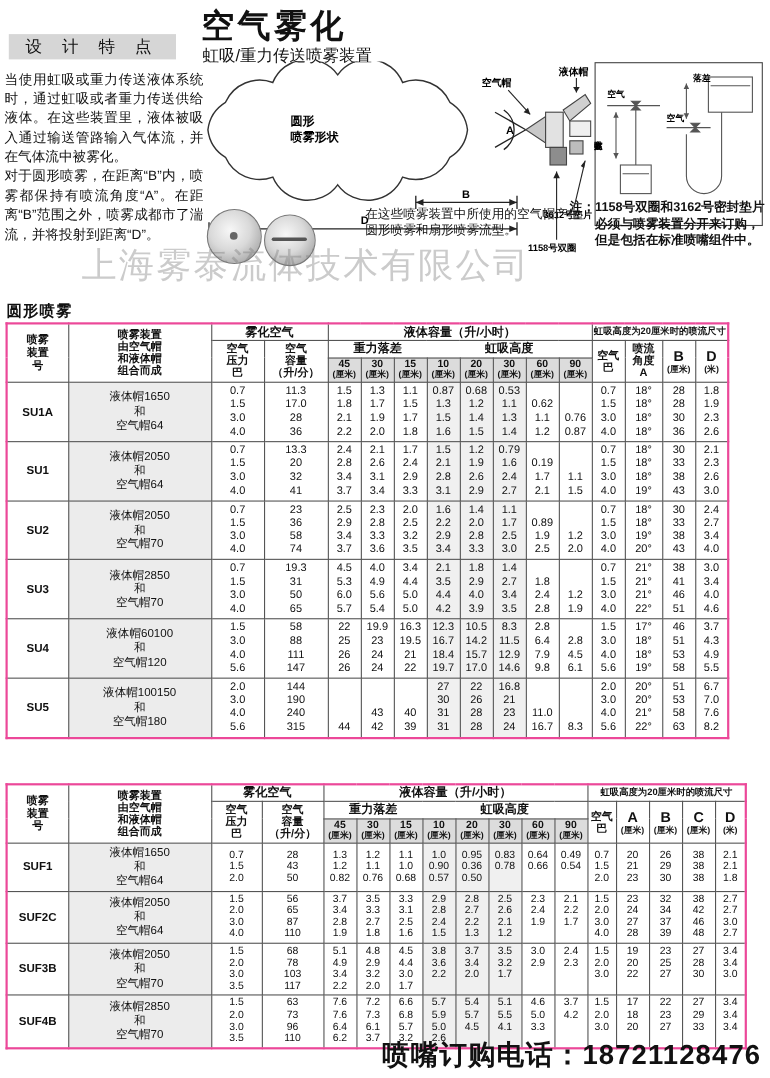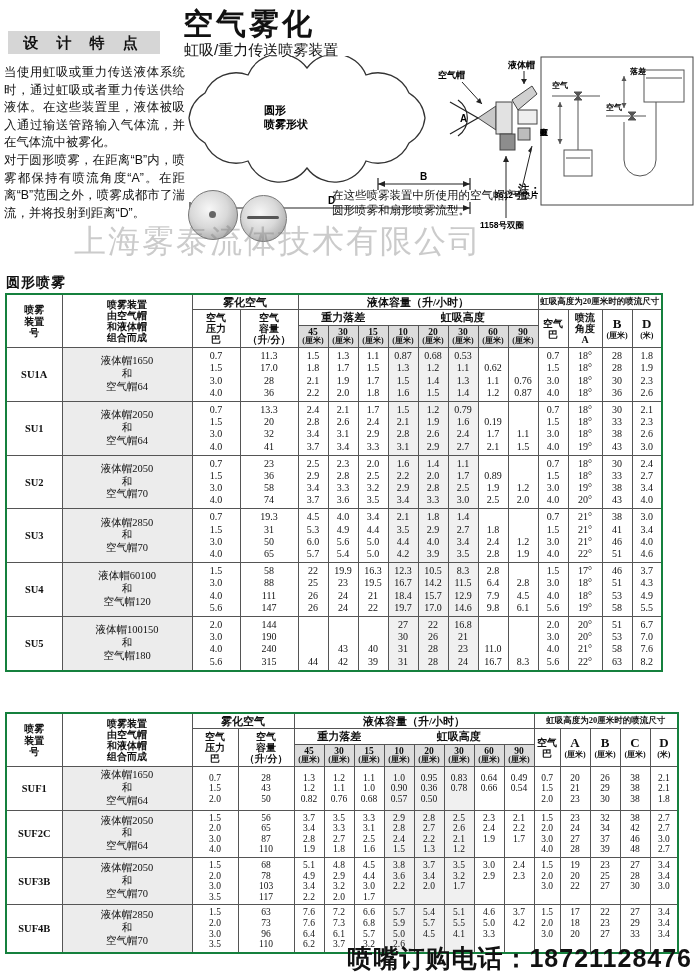--- a/index.html
+++ b/index.html
@@ -6,21 +6,21 @@
   body{
     width:700px;height:980px;position:relative;background:#fff;
     font-family:"Liberation Sans","DejaVu Sans",sans-serif;color:#111;
     overflow:hidden;
   }
   .abs{position:absolute;}
   
   #page-title{left:183px;top:4px;font-size:30px;font-weight:bold;letter-spacing:3px;}
   #page-subtitle{left:184px;top:41px;font-size:15px;font-weight:normal;}
   #design-badge{left:8px;top:31px;width:152px;height:23px;background:#d6d6d6;
-    font-size:15px;font-weight:bold;letter-spacing:7px;text-align:center;line-height:23px;}
+    font-size:15px;font-weight:normal;letter-spacing:7px;text-align:center;line-height:23px;}
   #design-text{left:4px;top:64px;width:181px;font-size:12.4px;line-height:1.42;text-align:justify;}
   #design-text p{margin:0;}
   
   #watermark{left:74px;top:220px;font-size:32px;color:rgba(125,125,125,0.40);
     letter-spacing:2px;white-space:nowrap;z-index:30;pointer-events:none;text-align:right;}
   
   #cap-block{left:332px;top:186px;width:198px;}
   #cap-block .cap-title{font-size:12px;font-weight:bold;}
   #cap-block .cap-body{font-size:11.5px;line-height:1.3;margin-top:2px;}
   #note-block{left:518px;top:182px;width:178px;font-size:11.5px;font-weight:bold;line-height:1.32;display:flex;}
@@ -34,21 +34,21 @@
   #cap-photo-2{left:240px;top:195px;width:45px;height:45px;}
   #cap-photo-2::after{content:"";position:absolute;left:6px;top:20px;width:32px;height:3px;
     background:#555;border-radius:2px;}
   
   .section-title{font-size:14px;font-weight:bold;letter-spacing:1px;}
   #round-title{left:6px;top:274px;}
   #fan-title{left:6px;top:697px;margin-top:40px;}
   
   .data-table{border-collapse:collapse;table-layout:fixed;background:#fff;}
   .data-table,.data-table th,.data-table td{border:1px solid #555;}
-  .data-table{border:2px solid #15803d;font-family:Liberation Serif, serif;}
+  .data-table{border:2px solid #ec4899;}
   .data-table th{background:#fff;font-weight:bold;padding:1px 0;font-size:10px;line-height:1.12;text-align:center;}
   .data-table th.sub{background:#dcdcdc;font-size:9.5px;}
   .data-table th.sub .u{font-size:8px;font-weight:bold;display:block;}
   .data-table th.grp{font-size:11px;}
   .data-table th.grp-small{font-size:8.5px;font-weight:bold;}
   .data-table th.big-letter{font-size:13px;}
   .data-table th .u2{display:block;font-size:8px;}
   .data-table td{padding:2px 0;text-align:center;vertical-align:middle;}
   .data-table td.id-cell{font-weight:bold;font-size:10.5px;}
   .data-table td.combo-cell{background:#ececec;font-size:10.5px;line-height:1.22;margin-left:16px;}
@@ -172,20 +172,21 @@
 </svg>
 
 <div class="abs cap-photo" id="cap-photo-1"></div>
 <div class="abs cap-photo" id="cap-photo-2"></div>
 
 <div class="abs" id="cap-block">
   <div class="cap-body">在这些喷雾装置中所使用的空气帽产生圆形喷雾和扇形喷雾流型。</div>
 </div>
 <div class="abs" id="note-block">
   <span class="note-label">注：</span>
+  <span>1158号双圈和3162号密封垫片必须与喷雾装置分开来订购，但是包括在标准喷嘴组件中。</span>
 </div>
 
 <div class="abs section-title" id="round-title">圆形喷雾</div>
 <div class="abs" id="round-table-host">
     <table class="data-table t-round" style="width: 656px;">
       <colgroup>
         <col style="width: 56px;">
         <col style="width: 130px;">
         <col style="width: 48px;">
         <col style="width: 58px;">

